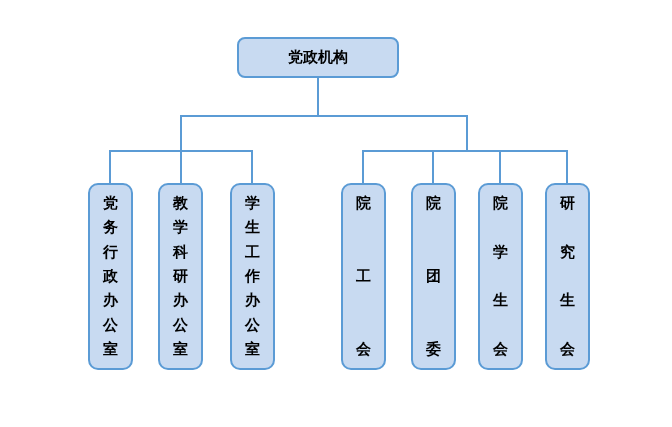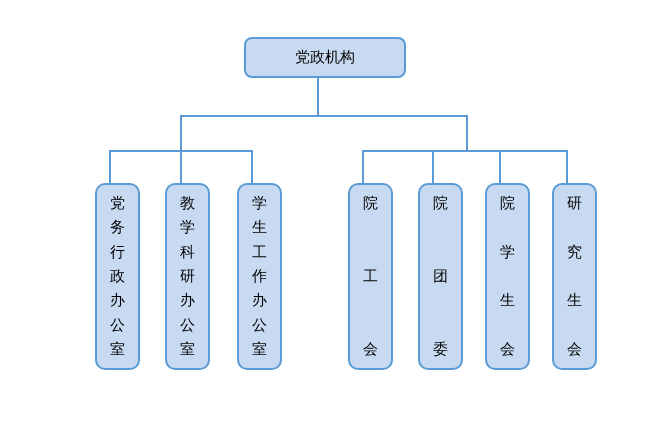--- a/index.html
+++ b/index.html
@@ -18,22 +18,21 @@
   .canvas {
     position: relative;
     width: 672px; height: 427px;
     background: #ffffff;
   }
   .node {
     position: absolute;
     background: var(--node-fill);
     border: 2px solid var(--node-border);
     color: var(--text);
-    font-weight: normal;
-    margin-left: 7px;
+    font-weight: bold;
   }
   .root-node {
     left: 237px; top: 37px;
     width: 162px; height: 41px;
     border-radius: 8px;
     display: flex; align-items: center; justify-content: center;
     font-size: 15px;
   }
   .vnode {
     top: 183px;

